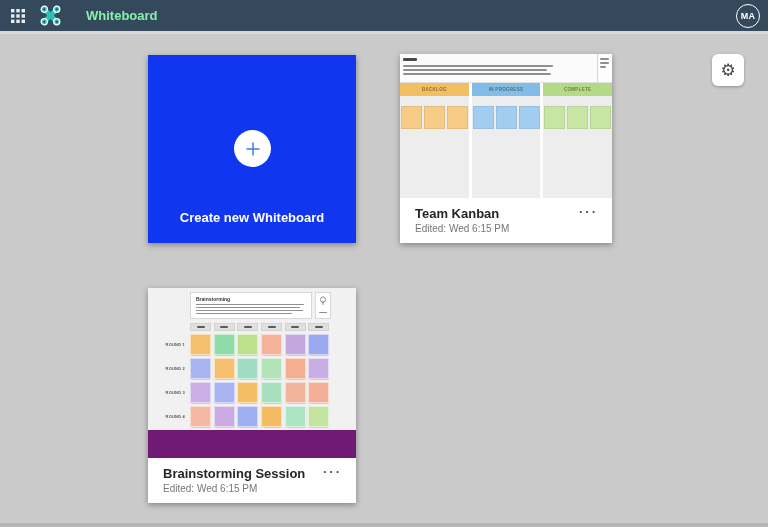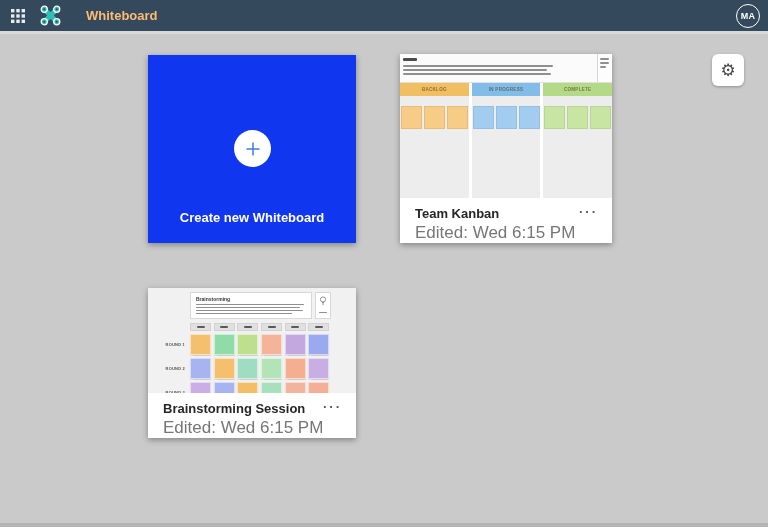--- a/index.html
+++ b/index.html
@@ -7,31 +7,31 @@
   body { font-family:"Liberation Sans", sans-serif; }
   .screen { position:relative; width:768px; height:527px; background:#cacaca; overflow:hidden; }
 
   
   .appbar { position:absolute; left:0; top:0; width:768px; height:31px; background:#34495c;
             display:flex; align-items:center; padding:0 8px; }
   .appbar-divider { position:absolute; left:0; top:31px; width:768px; height:3px; background:#d9d9d9; }
   .waffle { width:16px; height:16px; margin-left:2px; display:block; cursor:pointer; }
   .logo { width:23px; height:23px; margin-left:13px; display:block; }
   .brand { color:#f1f5f8; font-family:"DejaVu Serif", serif; font-weight:bold; font-size:13.5px; margin-left:9px; letter-spacing:0.2px; }
-  .app-title { color:#fdba74; font-weight:bold; font-size:13px; margin-left:24px; }
+  .app-title { color:#86efac; font-weight:bold; font-size:13px; margin-left:24px; }
   .spacer { flex:1; }
   .avatar { width:24px; height:24px; border:1.5px solid #ffffff; border-radius:50%;
             display:flex; align-items:center; justify-content:center;
             color:#ffffff; font-size:9px; font-weight:bold; letter-spacing:0.3px; cursor:pointer; }
 
   
   .card { position:absolute; background:#701a75; box-shadow:0 2px 6px rgba(0,0,0,0.35); cursor:pointer; }
   .card-footer { position:absolute; left:0; right:0; bottom:0; height:45px; background:#ffffff; padding:8px 14px 0 15px; }
   .card-title { font-size:13px; font-weight:bold; color:#262626; }
-  .card-edited { font-size:17px; color:#767676; margin-top:2px; }
+  .card-edited { font-size:10px; color:#767676; margin-top:2px; }
   .card-menu { position:absolute; right:14px; top:6px; font-size:13px; font-weight:bold; color:#555;
                letter-spacing:2px; cursor:pointer; }
 
   
   .create-tile { position:absolute; left:148px; top:55px; width:208px; height:188px;
                  background:#1136f0; box-shadow:0 2px 6px rgba(0,0,0,0.35); cursor:pointer; }
   .plus-circle { position:absolute; left:86px; top:75px; width:37px; height:37px; border-radius:50%;
                  background:#ffffff; display:flex; align-items:center; justify-content:center; }
   .create-label { position:absolute; left:0; width:100%; top:155px; text-align:center;
                   color:#ffffff; font-size:13px; font-weight:600; }
@@ -45,21 +45,21 @@
   .greek { background:#8f8f8f; height:1.5px; margin-bottom:2.5px; border-radius:1px; }
   .greek.dark { background:#4a4a4a; }
   .kb-cols { position:absolute; left:0; top:29px; right:0; bottom:0; display:flex; gap:3px; background:#ffffff; }
   .kb-col { flex:1; background:#ededed; }
   .kb-head { height:13px; display:flex; align-items:center; justify-content:center;
              font-size:4.5px; font-weight:bold; color:rgba(60,40,0,0.55); letter-spacing:0.3px; }
   .kb-cards { display:flex; gap:2px; margin:10px 0 0 1px; }
   .kb-card-note { width:21px; height:23px; border:1px solid rgba(0,0,0,0.07); }
 
   
-  .brain-card { left:148px; top:288px; width:208px; height:150px; }
+  .brain-card { left:148px; top:288px; width:208px; height:215px; }
   .bs-preview { position:absolute; left:0; top:0; right:0; height:142px; background:#f1f1f1; overflow:hidden; }
   .bs-header { position:absolute; left:42px; top:4px; width:122px; height:27px; background:#ffffff;
                border:1px solid #d8d8d8; padding:3px 4px 0 5px; }
   .bs-doc-title { font-size:5px; font-weight:bold; color:#333; margin-bottom:2px; }
   .bs-bulb-box { position:absolute; left:167px; top:4px; width:16px; height:27px; background:#ffffff;
                  border:1px solid #d8d8d8; display:flex; flex-direction:column; align-items:center; padding-top:3px; }
   .bs-chips { position:absolute; left:42px; top:35px; display:flex; gap:2.7px; }
   .bs-chip { width:21px; height:8px; background:#e0e0e0; border:1px solid #d2d2d2;
              display:flex; align-items:center; justify-content:center; }
   .bs-chip .greek { width:8px; height:1.5px; margin:0; background:#5a5a5a; }

